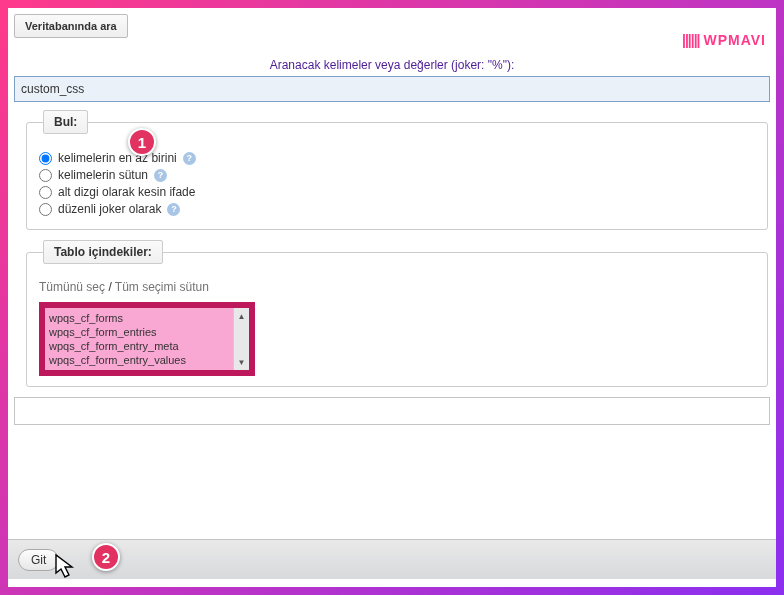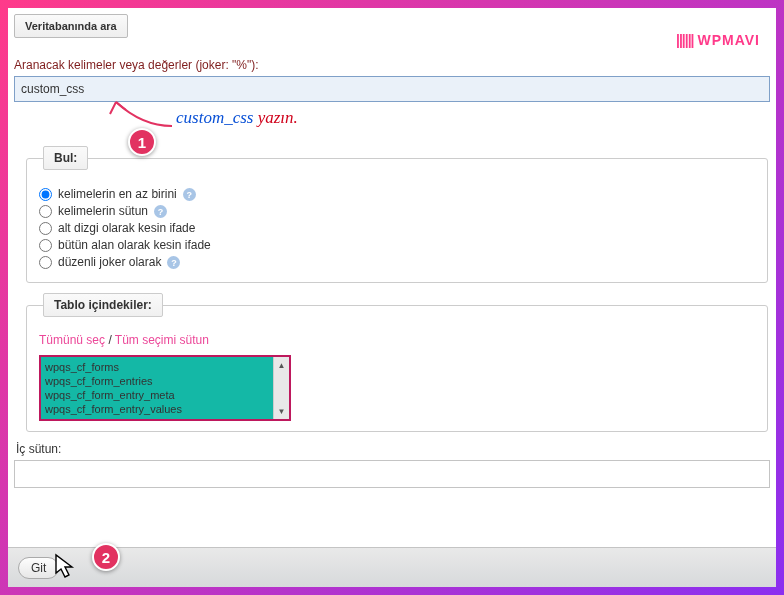--- a/index.html
+++ b/index.html
@@ -29,35 +29,35 @@
     background:linear-gradient(#fafafa,#eee);
     padding:5px 10px;
     font-size:11px;
     font-weight:bold;
     color:#333;
     cursor:pointer;
   }
 
   .watermark {
     position:absolute;
-    top:24px; right:16px;
+    top:24px; right:10px;
     color:#ff3a8a;
     font-weight:bold;
     letter-spacing:1px;
     font-size:14px;
     margin-left:24px;
   }
   .watermark .bars { letter-spacing:-1px; margin-right:4px; }
 
   .content {
     position:absolute;
     top:46px; left:6px; right:6px; bottom:50px;
   }
 
-  .label-top { color:#7f1d1d; margin:4px 0 4px 0; }
+  .label-top { color:#4c1d95; margin:4px 0 4px 0;text-align:center; }
 
   .search-input {
     width:100%;
     border:1px solid #7fa0c8;
     background:#eaf1f9;
     padding:5px 6px;
     font-size:12px;
     color:#333;
   }
 
@@ -104,45 +104,45 @@
     border-radius:2px;
     background:linear-gradient(#fafafa,#f0f0f0);
     padding:4px 10px;
     font-weight:bold;
     font-size:12px;
     color:#333;
     margin-left:4px;
   }
 
   .radio-row {
-    display:flex; align-items:flex-end;
+    display:flex; align-items:center;
     margin:3px 0;
     font-size:12px;
     color:#333;
   }
   .radio-row input { margin:0 6px 0 0; }
   .help {
     display:inline-flex;
     width:13px; height:13px;
     border-radius:50%;
     background:#a8c5e6;
     color:#fff;
     font-size:9px;
     font-weight:bold;
     align-items:center; justify-content:center;
     margin-left:6px;
     cursor:pointer;
   }
 
-  .link { color:#ec4899; cursor:pointer; }
+  .link { color:#737373; cursor:pointer; }
 
   .multiselect {
-    width:252px;
-    border:2px solid #be185d;
-    background:#14b8a6;
+    width:216px;
+    border:6px solid #be185d;
+    background:#f9a8d4;
     font-size:11px;
     color:#333;
     padding:3px 4px;
     position:relative;
   }
   .multiselect .opt { padding:1px 0; cursor:pointer; }
   .ms-scroll {
     position:absolute;
     right:0; top:0; bottom:0; width:16px;
     background:#e8e8e8;
@@ -155,21 +155,21 @@
   .col-label { margin:6px 2px 4px 2px; }
   .col-input {
     width:100%;
     border:1px solid #c4c4c4;
     padding:6px;
     font-size:12px;
   }
 
   .footer-bar {
     position:absolute;
-    left:0; right:0; bottom:0;
+    left:0; right:0; bottom:8px;
     height:40px;
     background:linear-gradient(#e9e9e9,#d7d9db);
     border-top:1px solid #c4c4c4;
     display:flex; align-items:center;
     padding-left:10px;
   }
   .go-btn {
     border:1px solid #aaa;
     border-radius:14px;
     background:linear-gradient(#fdfdfd,#e7e7e7);
@@ -194,50 +194,37 @@
 
   <div class="watermark">
     <span class="bars">||||||</span><span>WPMAVI</span>
   </div>
 
   <div class="content">
 
     <div class="label-top">Aranacak kelimeler veya değerler (joker: "%"):</div>
     <input class="search-input" type="text" value="custom_css" style="">
 
-    <div class="annot">
-      <svg class="arrow-svg" width="80" height="40">
-        <path d="M70,30 Q40,30 14,6" stroke="#e23261" stroke-width="2" fill="none"></path>
-        <path d="M14,6 L8,18 M14,6 L24,14" stroke="#e23261" stroke-width="2" fill="none"></path>
-      </svg>
-      <div class="annot-text">
-        <span class="blue">custom_css</span><span class="red"> yazın.</span>
-      </div>
-    </div>
 
     <fieldset>
       <legend>Bul:</legend>
       <div id="radio-list">
           <label class="radio-row">
             <input type="radio" name="findopt" checked="" style="">
             <span>kelimelerin en az birini</span>
             <span class="help">?</span>
           </label>
           <label class="radio-row">
             <input type="radio" name="findopt" style="">
             <span>kelimelerin sütun</span>
             <span class="help">?</span>
           </label>
           <label class="radio-row">
             <input type="radio" name="findopt" style="">
             <span>alt dizgi olarak kesin ifade</span>
-          </label>
-          <label class="radio-row">
-            <input type="radio" name="findopt" style="">
-            <span>bütün alan olarak kesin ifade</span>
           </label>
           <label class="radio-row">
             <input type="radio" name="findopt" style="">
             <span>düzenli joker olarak</span>
             <span class="help">?</span>
           </label>
         </div>
     </fieldset>
 
     <fieldset>
@@ -255,21 +242,20 @@
             <div class="opt">wpqs_cf_form_entry_values</div>
           </div>
         <div class="ms-scroll">
           <div class="btn">▲</div>
           <div class="track"></div>
           <div class="btn">▼</div>
         </div>
       </div>
     </fieldset>
 
-    <div class="col-label">İç sütun:</div>
     <input class="col-input" type="text" value="" style="">
 
   </div>
 
   <div class="footer-bar">
     <button class="go-btn">Git</button>
   </div>
 
 </div>
 

